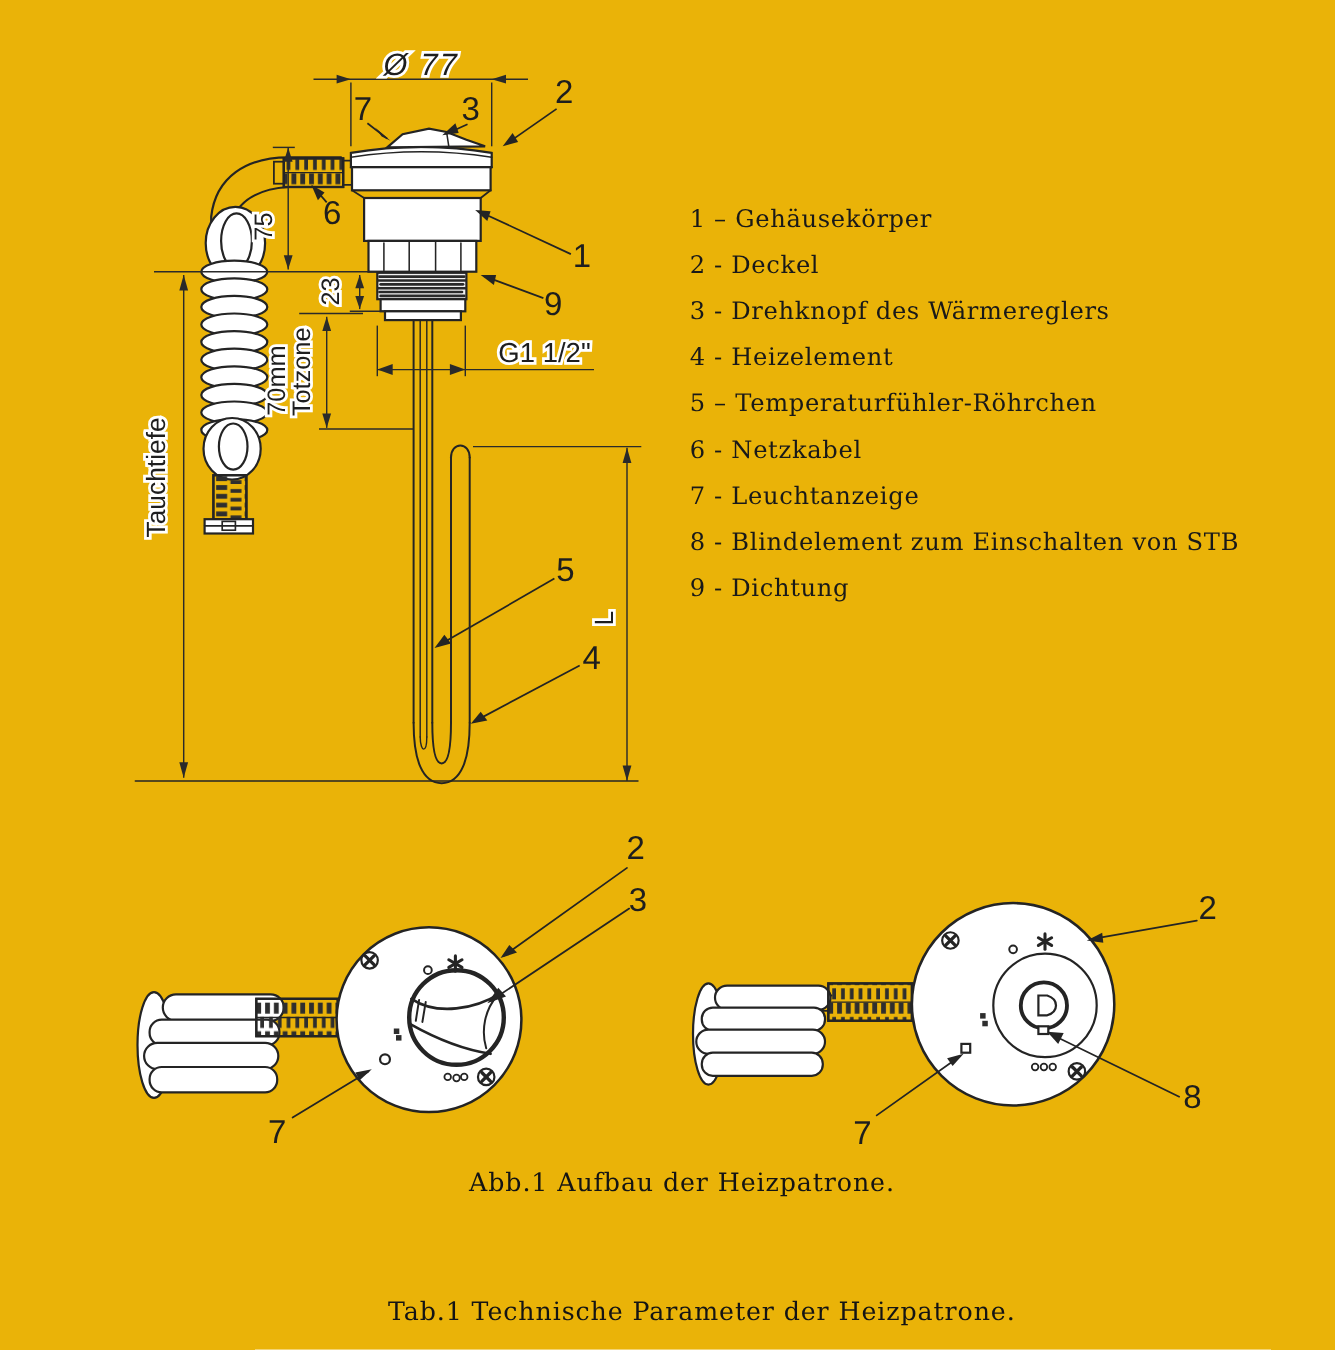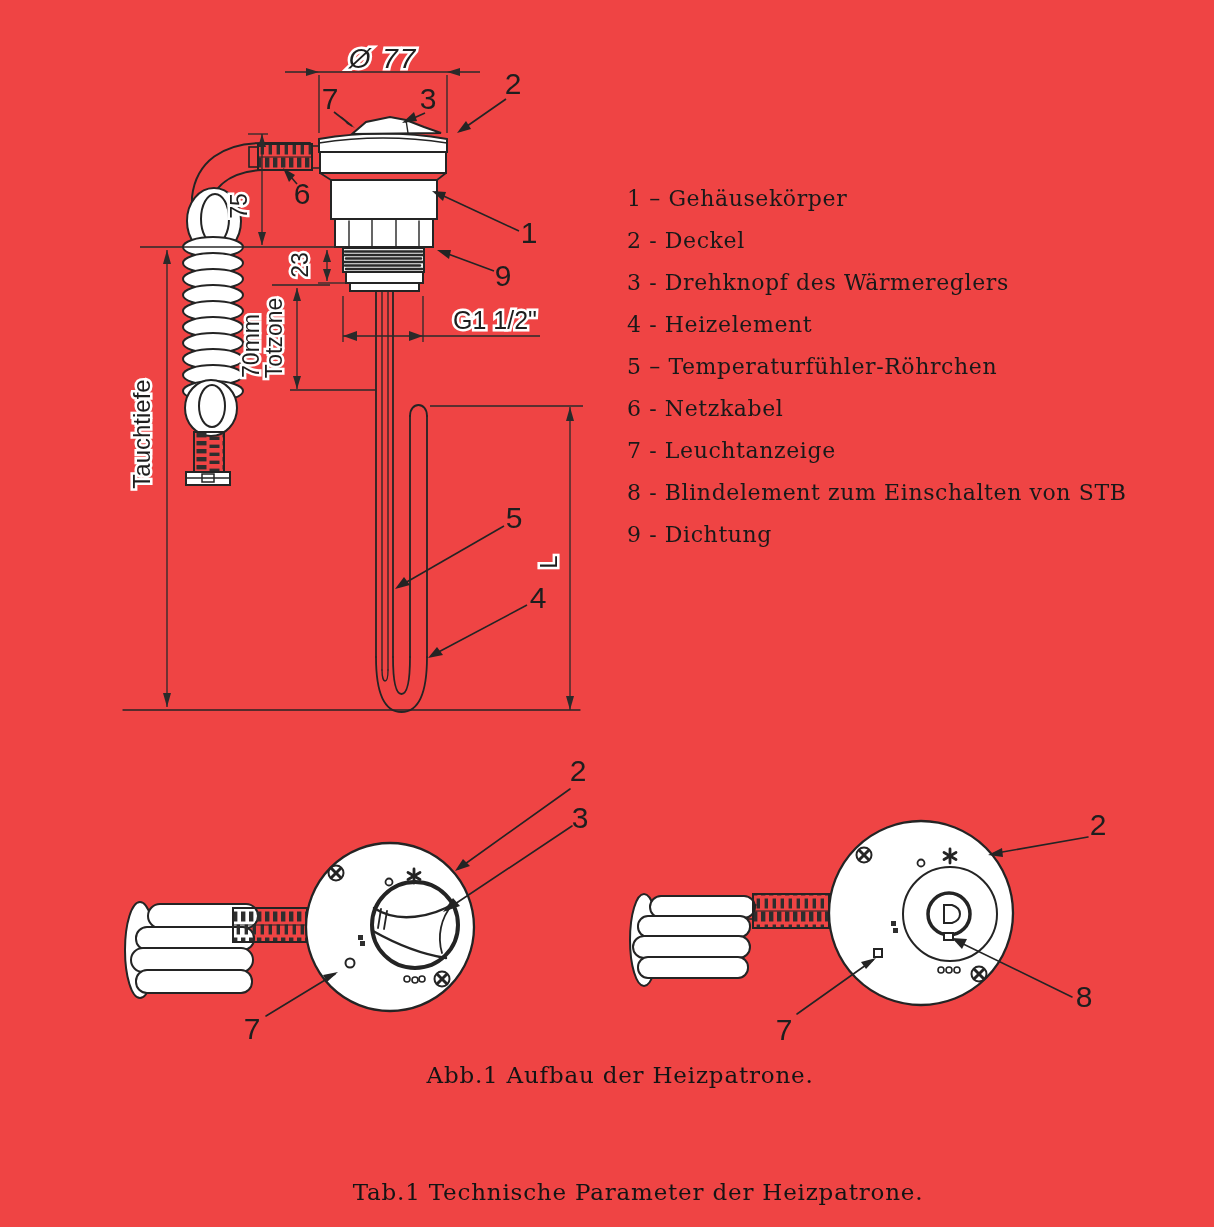--- a/index.html
+++ b/index.html
@@ -1,16 +1,16 @@
 <!DOCTYPE html>
 <html><head>
 <meta charset="utf-8">
 <style>
   html,body{margin:0;padding:0;background:#fff;}
-  .page{width:1214px;height:1227px;position:relative;background:#ef4444;}
+  .page{width:1214px;height:1227px;position:relative;background:#eab308;}
   svg{display:block;}
   text{font-family:"Liberation Sans", sans-serif;fill:#1e1e1e;stroke:none;}
   .callout{font-size:30px;}
   .dim{font-size:23px;}
   .dim-big{font-size:28px;font-style:italic;letter-spacing:2px;}
   .thread-label{font-size:25px;}
   .serif{font-family:"DejaVu Serif", serif;font-size:22px;letter-spacing:0.6px;fill:#191919;}
   .caption{font-family:"DejaVu Serif", serif;font-size:23px;letter-spacing:0.8px;fill:#141414;}
   .halo{paint-order:stroke;stroke:#ffffff;stroke-width:5px;}
 </style>

